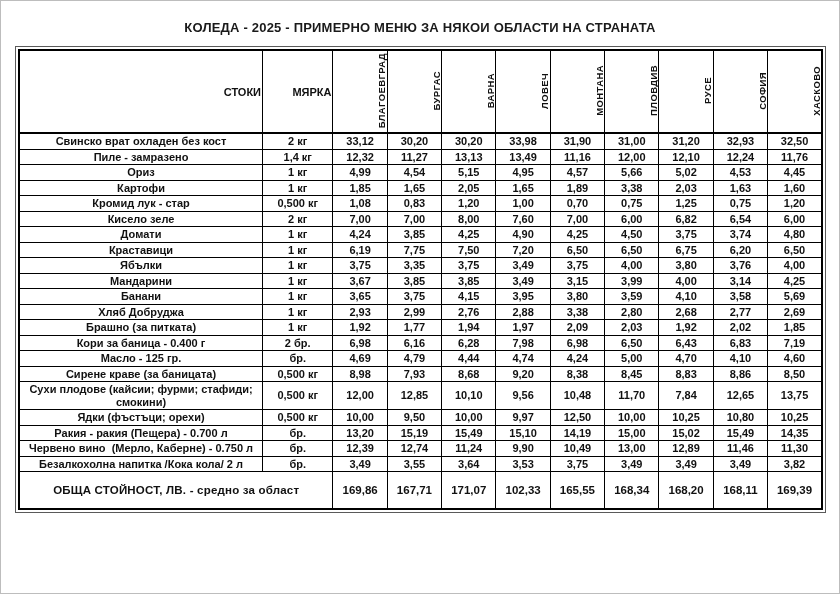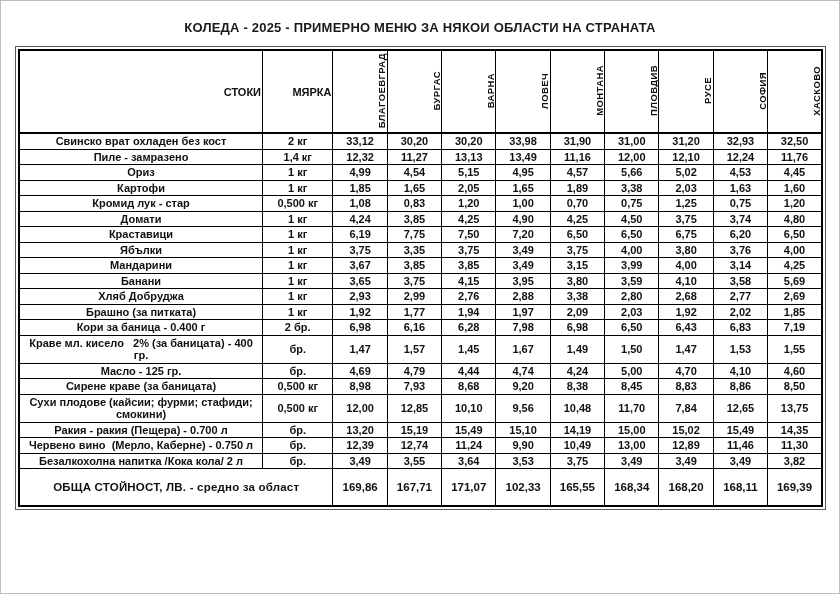--- a/index.html
+++ b/index.html
@@ -177,20 +177,33 @@
             <td class="price">0,83</td>
             <td class="price">1,20</td>
             <td class="price">1,00</td>
             <td class="price">0,70</td>
             <td class="price">0,75</td>
             <td class="price">1,25</td>
             <td class="price">0,75</td>
             <td class="price">1,20</td>
           </tr>
           <tr>
+            <td class="goods">Кисело зеле</td>
+            <td class="measure">2 кг</td>
+            <td class="price">7,00</td>
+            <td class="price">7,00</td>
+            <td class="price">8,00</td>
+            <td class="price">7,60</td>
+            <td class="price">7,00</td>
+            <td class="price">6,00</td>
+            <td class="price">6,82</td>
+            <td class="price">6,54</td>
+            <td class="price">6,00</td>
+          </tr>
+          <tr>
             <td class="goods">Домати</td>
             <td class="measure">1 кг</td>
             <td class="price">4,24</td>
             <td class="price">3,85</td>
             <td class="price">4,25</td>
             <td class="price">4,90</td>
             <td class="price">4,25</td>
             <td class="price">4,50</td>
             <td class="price">3,75</td>
             <td class="price">3,74</td>
@@ -281,33 +294,20 @@
             <td class="price">6,16</td>
             <td class="price">6,28</td>
             <td class="price">7,98</td>
             <td class="price">6,98</td>
             <td class="price">6,50</td>
             <td class="price">6,43</td>
             <td class="price">6,83</td>
             <td class="price">7,19</td>
           </tr>
           <tr>
-            <td class="goods">Краве мл. кисело   2% (за баницата) - 400 гр.</td>
-            <td class="measure">бр.</td>
-            <td class="price">1,47</td>
-            <td class="price">1,57</td>
-            <td class="price">1,45</td>
-            <td class="price">1,67</td>
-            <td class="price">1,49</td>
-            <td class="price">1,50</td>
-            <td class="price">1,47</td>
-            <td class="price">1,53</td>
-            <td class="price">1,55</td>
-          </tr>
-          <tr>
             <td class="goods">Масло - 125 гр.</td>
             <td class="measure">бр.</td>
             <td class="price">4,69</td>
             <td class="price">4,79</td>
             <td class="price">4,44</td>
             <td class="price">4,74</td>
             <td class="price">4,24</td>
             <td class="price">5,00</td>
             <td class="price">4,70</td>
             <td class="price">4,10</td>
@@ -331,20 +331,33 @@
             <td class="measure">0,500 кг</td>
             <td class="price">12,00</td>
             <td class="price">12,85</td>
             <td class="price">10,10</td>
             <td class="price">9,56</td>
             <td class="price">10,48</td>
             <td class="price">11,70</td>
             <td class="price">7,84</td>
             <td class="price">12,65</td>
             <td class="price">13,75</td>
+          </tr>
+          <tr>
+            <td class="goods">Ядки (фъстъци; орехи)</td>
+            <td class="measure">0,500 кг</td>
+            <td class="price">10,00</td>
+            <td class="price">9,50</td>
+            <td class="price">10,00</td>
+            <td class="price">9,97</td>
+            <td class="price">12,50</td>
+            <td class="price">10,00</td>
+            <td class="price">10,25</td>
+            <td class="price">10,80</td>
+            <td class="price">10,25</td>
           </tr>
           <tr>
             <td class="goods">Ракия - ракия (Пещера) - 0.700 л</td>
             <td class="measure">бр.</td>
             <td class="price">13,20</td>
             <td class="price">15,19</td>
             <td class="price">15,49</td>
             <td class="price">15,10</td>
             <td class="price">14,19</td>
             <td class="price">15,00</td>

